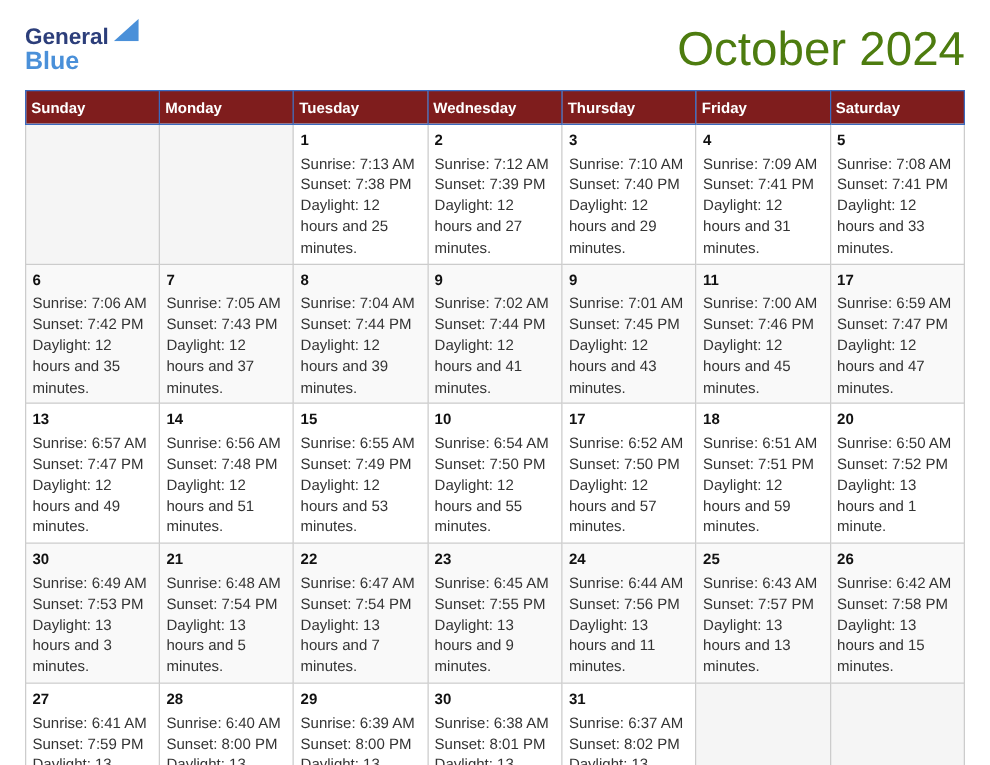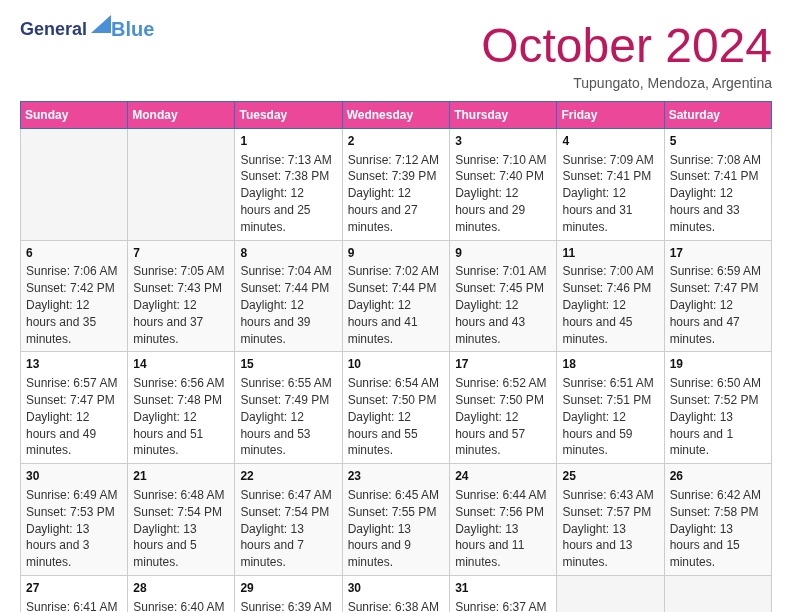--- a/index.html
+++ b/index.html
@@ -24,38 +24,38 @@
     .logo-text {
       font-size: 18px;
       font-weight: bold;
       color: #2c3e7a;
       line-height: 1.1;
     }
     .title-block {
       text-align: right;
     }
     .month-title {
-      font-size: 48px;
+      font-size: 38px;
       font-weight: 300;
-      color: #be185d;
+      color: #4d7c0f;
       line-height: 1.1;
       margin-left: 24px;
     }
     .subtitle {
       font-size: 14px;
       color: #555;
       margin-top: 2px;
     }
     .calendar-table {
       width: 100%;
       border-collapse: collapse;
       font-size: 11px;
     }
     .calendar-table th {
-      background-color: #ec4899;
+      background-color: #7f1d1d;
       color: #fff;
       padding: 6px 4px;
       text-align: left;
       font-size: 12px;
       font-weight: bold;
       border: 1px solid #3a6abf;
     }
     .calendar-table td {
       vertical-align: top;
       border: 1px solid #ccc;
@@ -80,35 +80,34 @@
     .day-info {
       color: #333;
       font-size: 12px;
     }
   </style>
 </head>
 <body>
 
 <div class="header">
   <div class="logo">
-    <div style="display:flex; flex-direction:row; line-height:1.1;">
+    <div style="display:flex; flex-direction:column; line-height:1.1;">
       <div style="display:flex; align-items:center; gap:0px;">
         <span class="logo-text">General</span>
         <div style="margin-left:4px; margin-top:-8px;">
           <svg width="20" height="18" viewBox="0 0 20 18">
             <polygon points="0,18 20,0 20,18" fill="#4a90d9"></polygon>
           </svg>
         </div>
       </div>
       <span style="font-size:20px; font-weight:bold; color:#4a90d9; margin-top:-2px;">Blue</span>
     </div>
   </div>
   <div class="title-block">
     <div class="month-title">October 2024</div>
-    <div class="subtitle">Tupungato, Mendoza, Argentina</div>
   </div>
 </div>
 
 <table class="calendar-table">
   <thead>
     <tr>
     <th>Sunday</th>
         <th>Monday</th>
         <th>Tuesday</th>
         <th>Wednesday</th>
@@ -191,21 +190,21 @@
         </td>
         <td>
           <div class="day-num">17</div>
           <div class="day-info">Sunrise: 6:52 AM<br>Sunset: 7:50 PM<br>Daylight: 12 hours and 57 minutes.</div>
         </td>
         <td>
           <div class="day-num">18</div>
           <div class="day-info">Sunrise: 6:51 AM<br>Sunset: 7:51 PM<br>Daylight: 12 hours and 59 minutes.</div>
         </td>
         <td>
-          <div class="day-num">19</div>
+          <div class="day-num">20</div>
           <div class="day-info">Sunrise: 6:50 AM<br>Sunset: 7:52 PM<br>Daylight: 13 hours and 1 minute.</div>
         </td>
       </tr>
       <tr>
         <td>
           <div class="day-num">30</div>
           <div class="day-info">Sunrise: 6:49 AM<br>Sunset: 7:53 PM<br>Daylight: 13 hours and 3 minutes.</div>
         </td>
         <td>
           <div class="day-num">21</div>

